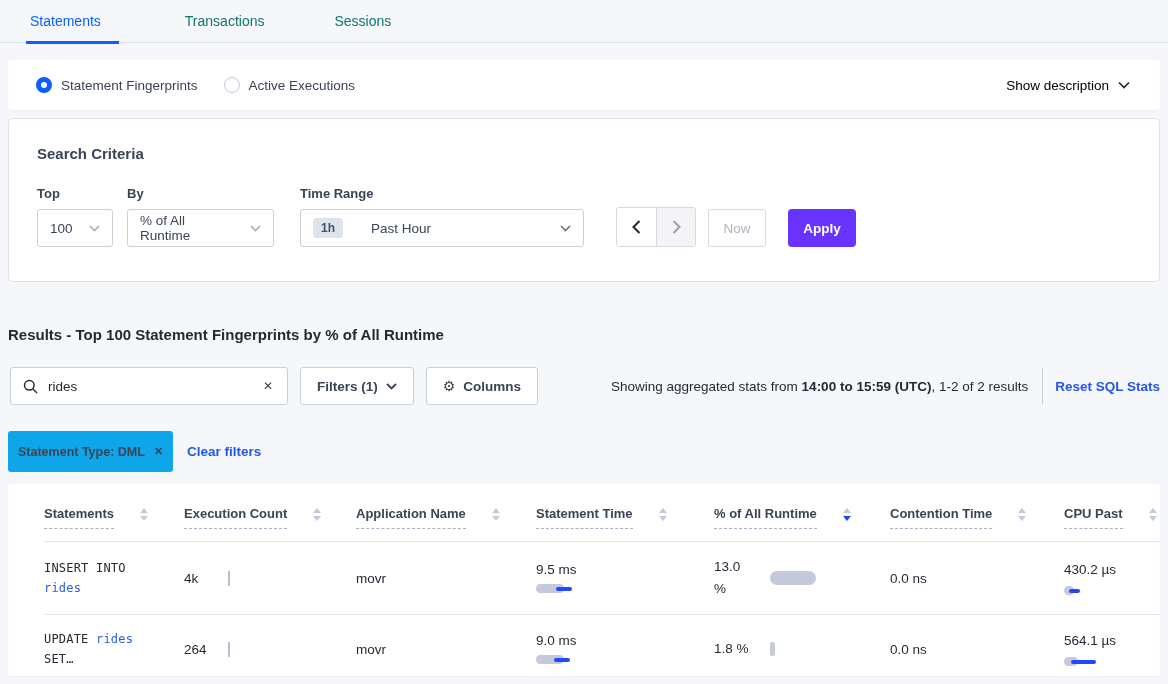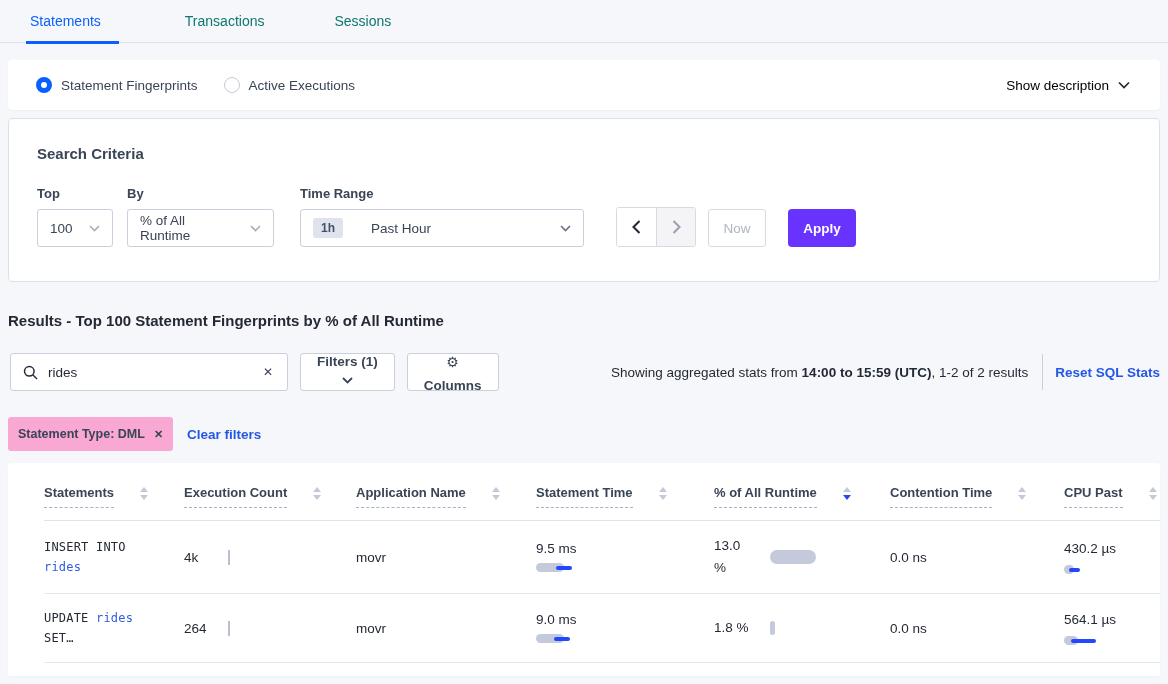--- a/index.html
+++ b/index.html
@@ -39,33 +39,33 @@
   .sel-by { width:147px; }
   .sel-time { width:284px; }
   .badge-1h { background:#DFE3EE; border-radius:3px; font-size:12px; font-weight:bold; padding:3px 8px; margin-right:28px; color:#475068; }
   .arrow-group { display:flex; margin-left:18px; border:1px solid #D6DBE3; border-radius:3px; overflow:hidden; }
   .arrow-btn { width:39px; height:38px; background:#fff; border:none; display:flex; align-items:center; justify-content:center; cursor:pointer; }
   .arrow-btn.next { background:#F4F4F6; border-left:1px solid #D6DBE3; cursor:default; }
   .now-btn { margin-left:12px; width:58px; height:38px; background:#fff; border:1px solid #D6DBE3; border-radius:3px; color:#AEB4C2; font-size:13.5px; cursor:default; }
   .apply-btn { margin-left:22px; width:68px; height:38px; background:#6933FF; border:none; border-radius:4px; color:#fff; font-weight:bold; font-size:13.5px; cursor:pointer; }
 
   
-  .results-heading { margin:30px 8px 0 8px; font-size:15px; font-weight:bold; color:#242A35; }
+  .results-heading { margin:44px 8px 0 8px; font-size:15px; font-weight:bold; color:#242A35; }
   .controls-row { margin:24px 8px 0 10px; display:flex; align-items:center; }
   .search-box { width:278px; height:38px; background:#fff; border:1px solid #C9CFDB; border-radius:3px; display:flex; align-items:center; padding:0 12px; }
   .search-box input { border:none; outline:none; flex:1; font-size:13.5px; font-family:"Liberation Sans",sans-serif; color:#242A35; margin-left:10px; background:transparent; }
   .clear-x { color:#394455; font-size:12px; cursor:pointer; padding:0 2px; }
-  .ghost-btn { margin-left:12px; height:38px; padding:0 16px; background:#fff; border:1px solid #C9CFDB; border-radius:3px; font-size:13.5px; font-weight:bold; color:#394455; display:flex; align-items:center; gap:8px; cursor:pointer; font-family:"Liberation Sans",sans-serif;flex-direction:column; }
+  .ghost-btn { margin-left:12px; height:38px; padding:0 16px; background:#fff; border:1px solid #C9CFDB; border-radius:3px; font-size:13.5px; font-weight:bold; color:#394455; display:flex; align-items:center; gap:8px; cursor:pointer; font-family:"Liberation Sans",sans-serif; }
   .gear { font-size:14px; font-weight:normal; }
   .stats-text { font-size:13.5px; color:#242A35; white-space:nowrap; }
   .vdiv { width:1px; height:36px; background:#C9CEDA; margin:0 12px 0 14px; }
   .reset-link { color:#2458E4; font-weight:bold; font-size:13.5px; cursor:pointer; text-decoration:none; white-space:nowrap; margin-right:0px; }
 
   .filter-row { margin:26px 8px 0 8px; display:flex; align-items:center; }
-  .filter-tag { background:#f9a8d4; border-radius:3px; height:34px; display:flex; align-items:center; padding:0 10px; font-size:12.5px; font-weight:bold; color:#394455; gap:9px; }
+  .filter-tag { background:#0ea5e9; border-radius:3px; height:41px; display:flex; align-items:center; padding:0 10px; font-size:12.5px; font-weight:bold; color:#394455; gap:9px; }
   .tag-x { cursor:pointer; font-size:11px; }
   .clear-link { margin-left:14px; color:#2458E4; font-weight:bold; font-size:13.5px; cursor:pointer; text-decoration:none; }
 
   
   .table-card { margin:12px 8px 8px 8px; background:#fff; border-radius:4px 4px 0 0; padding:4px 0 0 36px; flex:1; overflow:hidden; box-shadow:0 1px 2px rgba(50,60,80,.04); }
   table { border-collapse:collapse; table-layout:fixed; width:1116px; }
   col.c1{width:140px} col.c2{width:172px} col.c3{width:180px} col.c4{width:178px} col.c5{width:176px} col.c6{width:174px} col.c7{width:96px}
   th { text-align:left; padding:18px 0 12px 0; vertical-align:top; }
   .th-inner { display:flex; align-items:center; }
   .th-label { font-size:13px; font-weight:bold; color:#394455; padding-bottom:7px; border-bottom:1.5px dashed #A8B0C2; white-space:nowrap; }

